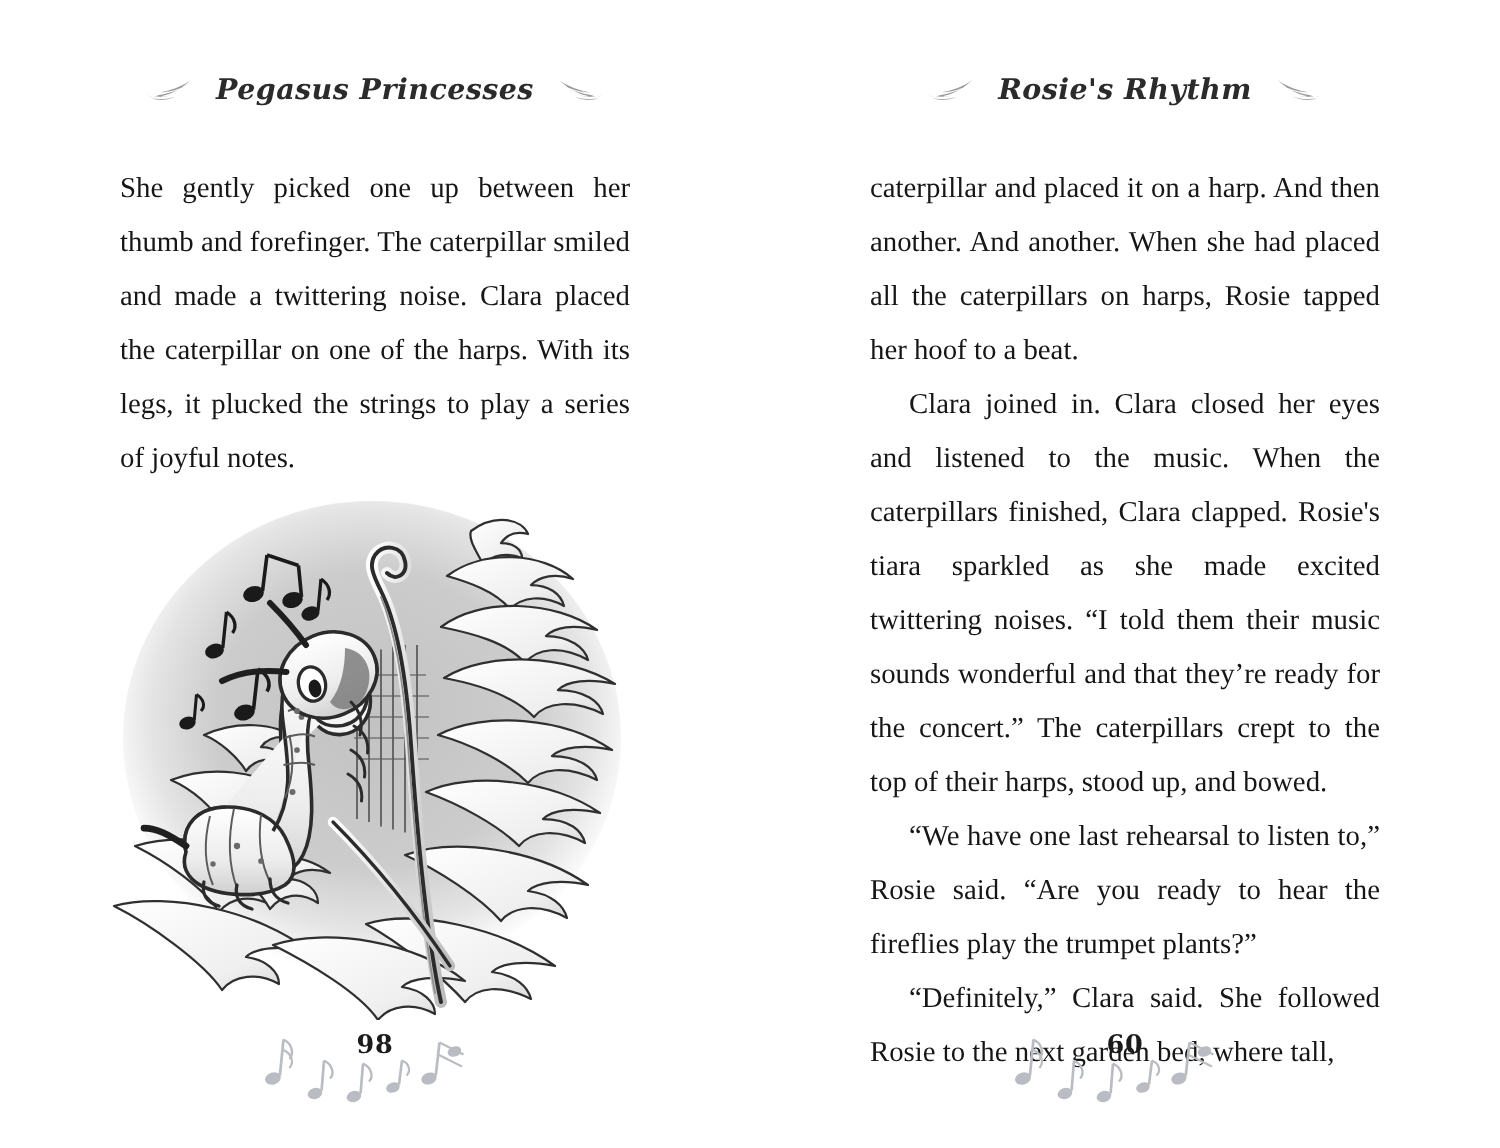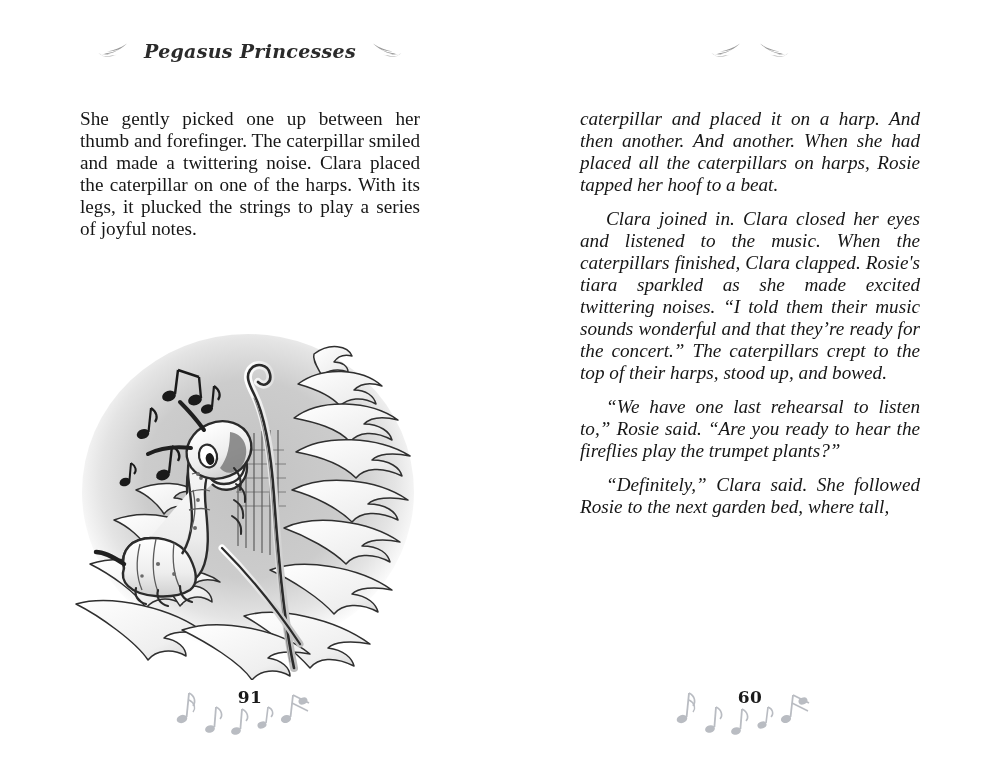--- a/index.html
+++ b/index.html
@@ -30,21 +30,21 @@
   }
 
   
   .running-head {
     position: absolute;
     top: 40px;
     left: 0;
     width: 500px;
     height: 40px;
     display: flex;
-    align-items: flex-start;
+    align-items: center;
     justify-content: center;
     gap: 14px;
   }
   .wing {
     display: block;
     width: 34px;
     height: 20px;
     flex: 0 0 auto;
   }
   .wing.right { transform: scaleX(-1); }
@@ -58,34 +58,34 @@
     white-space: nowrap;
   }
 
   
   .textblock {
     position: absolute;
     left: 80px;
     width: 340px;
     top: 108px;
   }
-  .page-right .textblock { left: 80px; font-style: italic; }
+  .page-right .textblock { left: 80px; }
 
   .para {
     margin: 0;
     font-size: 19.2px;
-    line-height: 22px;
+    line-height: 36px;
     color: #161616;
     text-align: justify;
     text-justify: inter-word;
     -webkit-hyphens: none;
     hyphens: none;
   }
   .para.indent { text-indent: 26px; }
-  .para + .para { margin-top: 12px; }
+  .para + .para { margin-top: 0; }
 
   
   .illustration {
     position: absolute;
     left: 62px;
     top: 332px;
     width: 372px;
     height: 348px;
   }
   .illustration svg { display: block; width: 100%; height: 100%; }
@@ -331,31 +331,32 @@
           </g>
           <g>
             <ellipse cx="116" cy="42" rx="5.2" ry="3.9" transform="rotate(-18 116 42)" stroke="none"></ellipse>
             <path d="M120.5 40 L123 18" stroke-width="1.8" fill="none"></path>
             <path d="M123 18 L139 26" stroke-width="1.6" fill="none"></path>
             <path d="M122 26 L138 34" stroke-width="1.4" fill="none"></path>
             <ellipse cx="133" cy="24" rx="4.6" ry="3.4" transform="rotate(-18 133 24)" stroke="none"></ellipse>
           </g>
         </g>
       </svg>
-      <div class="folio-num">91</div>
+      <div class="folio-num">98</div>
     </div>
   </div>
 
   <div class="page page-right">
 
     <div class="running-head">
       <svg class="wing left" viewBox="0 0 68 40" aria-hidden="true">
         <path d="M4 27 C14 30 26 30 36 27 C30 29 22 29 16 27 C26 26 40 23 52 16 C44 20 32 23 22 23 C34 21 50 16 62 7 C52 17 38 25 24 28 C16 29 8 29 4 27 Z" fill="#9a9a9a"></path>
         <path d="M10 31 C20 33 32 32 42 29 C34 33 20 35 10 31 Z" fill="#a8a8a8"></path>
       </svg>
+      <span class="head-title">Rosie's Rhythm</span>
       <svg class="wing right" viewBox="0 0 68 40" aria-hidden="true">
         <path d="M4 27 C14 30 26 30 36 27 C30 29 22 29 16 27 C26 26 40 23 52 16 C44 20 32 23 22 23 C34 21 50 16 62 7 C52 17 38 25 24 28 C16 29 8 29 4 27 Z" fill="#9a9a9a"></path>
         <path d="M10 31 C20 33 32 32 42 29 C34 33 20 35 10 31 Z" fill="#a8a8a8"></path>
       </svg>
     </div>
 
     <div class="textblock">
       <p class="para">caterpillar and placed it on a harp. And then another. And another. When she had placed all the caterpillars on harps, Rosie tapped her hoof to a beat.</p>
       <p class="para indent">Clara joined in. Clara closed her eyes and listened to the music. When the caterpillars finished, Clara clapped. Rosie's tiara sparkled as she made excited twittering noises. “I told them their music sounds wonderful and that they’re ready for the concert.” The caterpillars crept to the top of their harps, stood up, and bowed.</p>
       <p class="para indent">“We have one last rehearsal to listen to,” Rosie said. “Are you ready to hear the fireflies play the trumpet plants?”</p>

